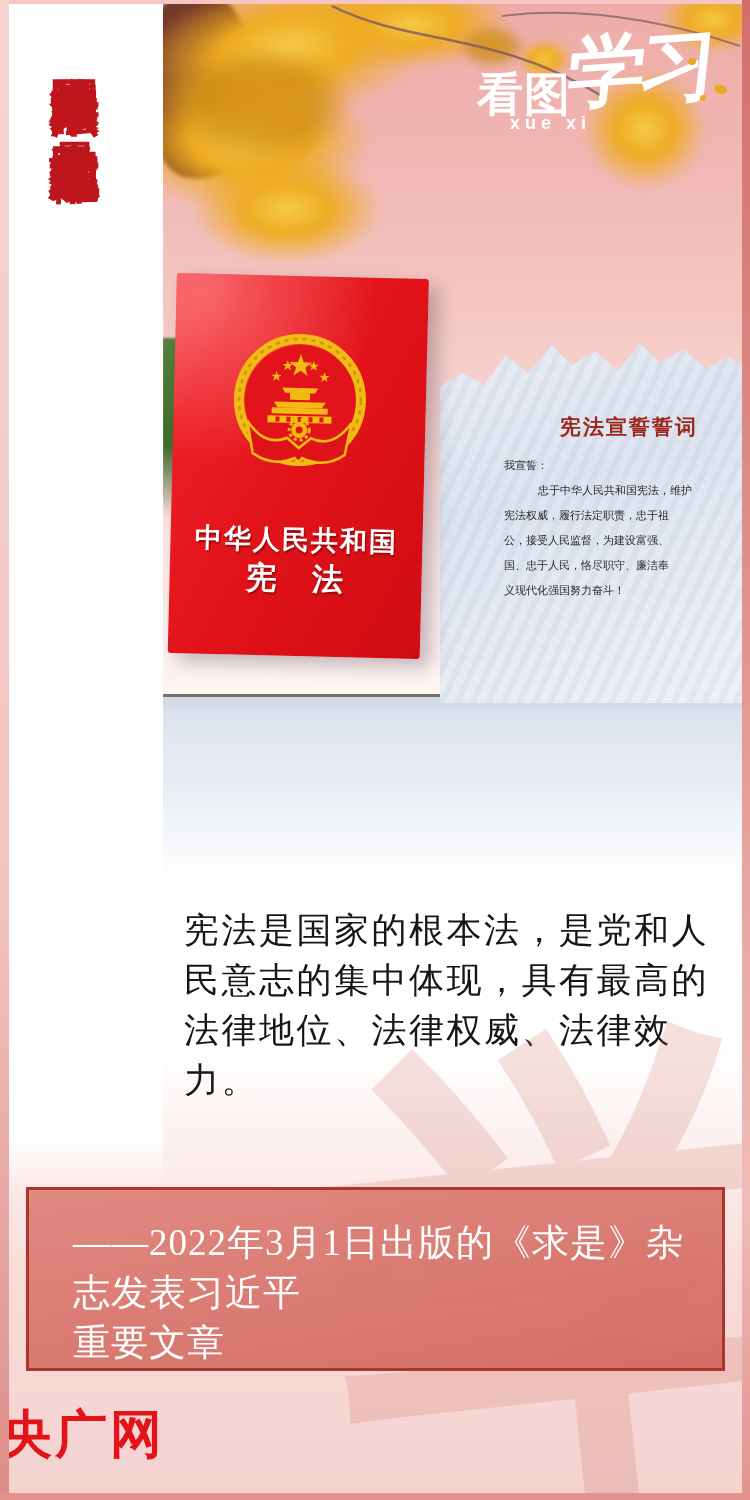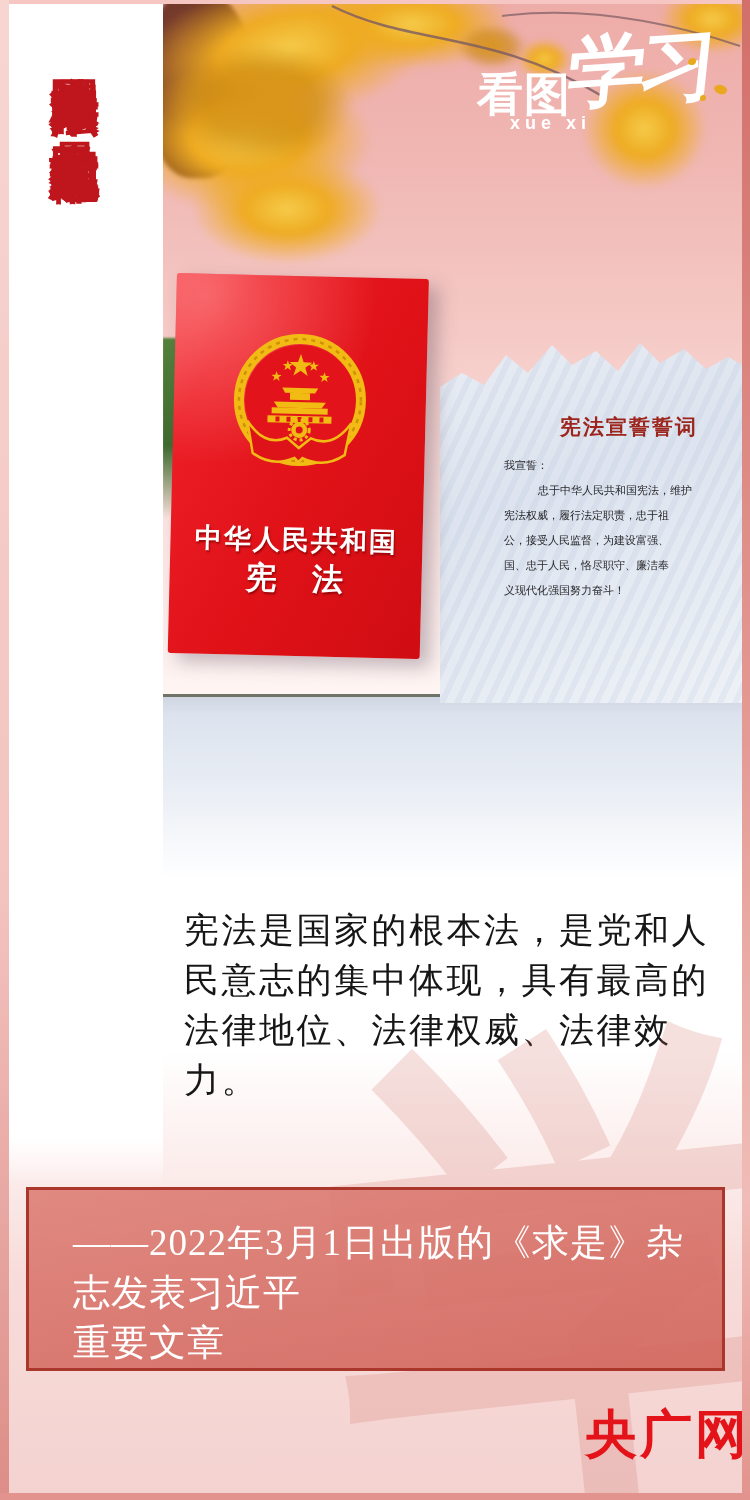--- a/index.html
+++ b/index.html
@@ -71,21 +71,21 @@
   .watermark{position:absolute;right:-120px;top:1025px;font-size:540px;line-height:1;z-index:2;
     font-family:"Liberation Serif",serif;font-weight:bold;color:#cf6b61;opacity:.2;transform:rotate(-6deg);}
 
   
   .source-box{position:absolute;left:26px;top:1187px;width:699px;height:184px;box-sizing:border-box;z-index:3;
     border:3px solid #aa362c;padding:28px 18px 0 44px;
     background:linear-gradient(170deg,rgba(222,130,121,.93),rgba(210,104,95,.93));
     font-family:"Liberation Serif",serif;font-size:37px;line-height:50px;letter-spacing:1px;color:#fff;}
 
   
-  .footer-logo{position:absolute;left:0;top:1400px;width:100%;text-align:right;z-index:3;
+  .footer-logo{position:absolute;left:0;top:1400px;width:100%;text-align:left;z-index:3;
     font-size:52px;font-weight:900;color:#e41319;letter-spacing:3px;}
 
   
   .edge-top{position:absolute;left:0;top:0;width:100%;height:4px;background:#f5c6c2;z-index:4;}
   .edge-left{position:absolute;left:0;top:0;width:9px;height:100%;z-index:4;
     background:linear-gradient(180deg,#f7d6d2 0%,#f3c3bf 60%,#dd8d87 100%);}
   .edge-right{position:absolute;right:0;top:0;width:8px;height:100%;z-index:4;
     background:linear-gradient(180deg,#d1706b 0%,#e39690 45%,#f0bcb7 80%,#e2938d 100%);}
   .edge-bottom{position:absolute;left:0;bottom:0;width:100%;height:7px;background:#e2938d;z-index:4;}
 </style>

